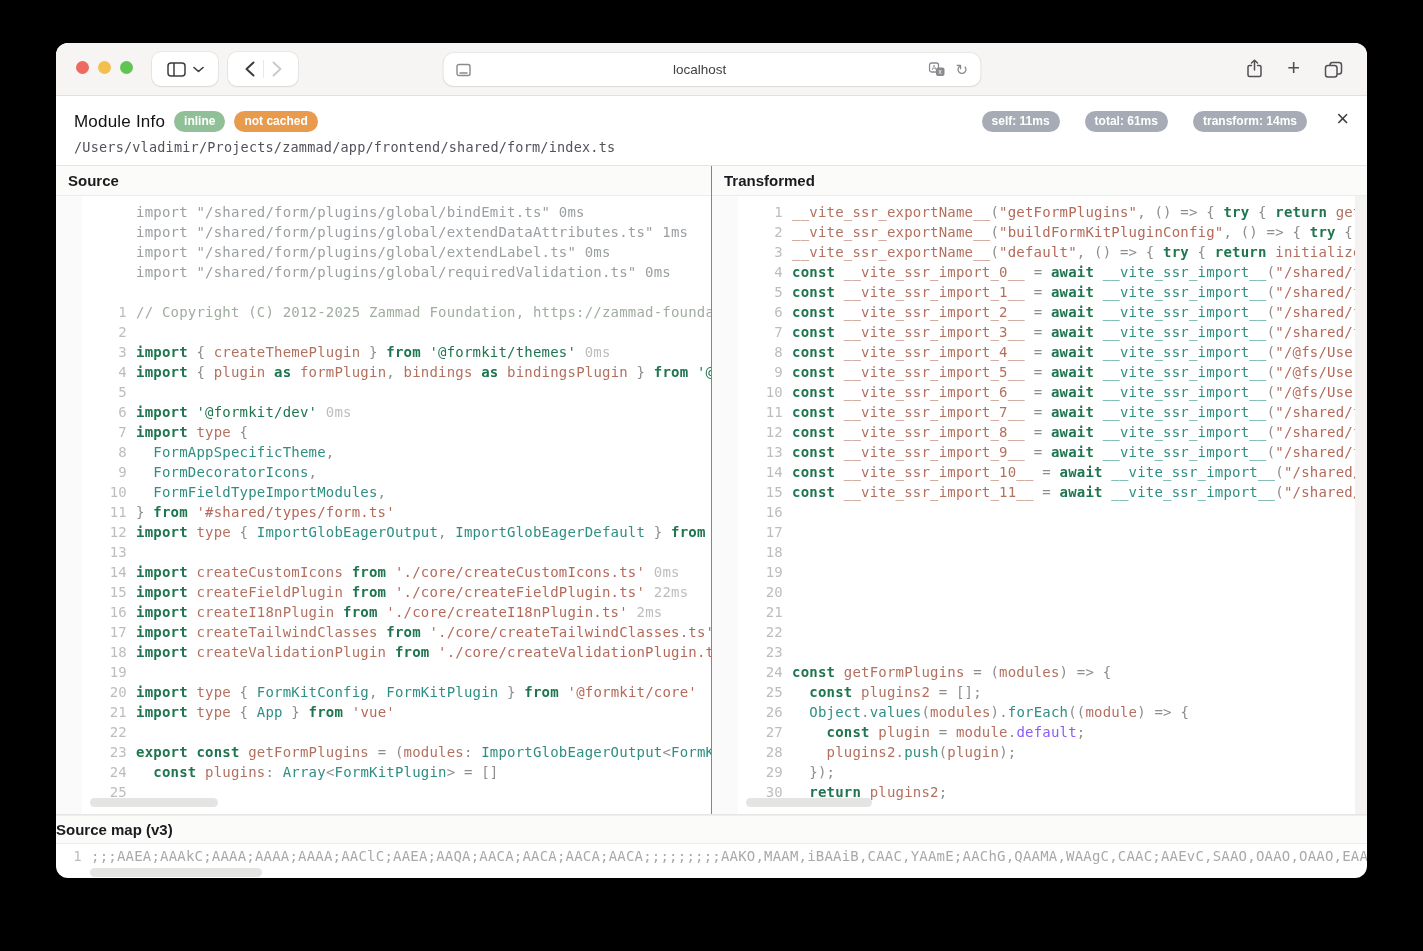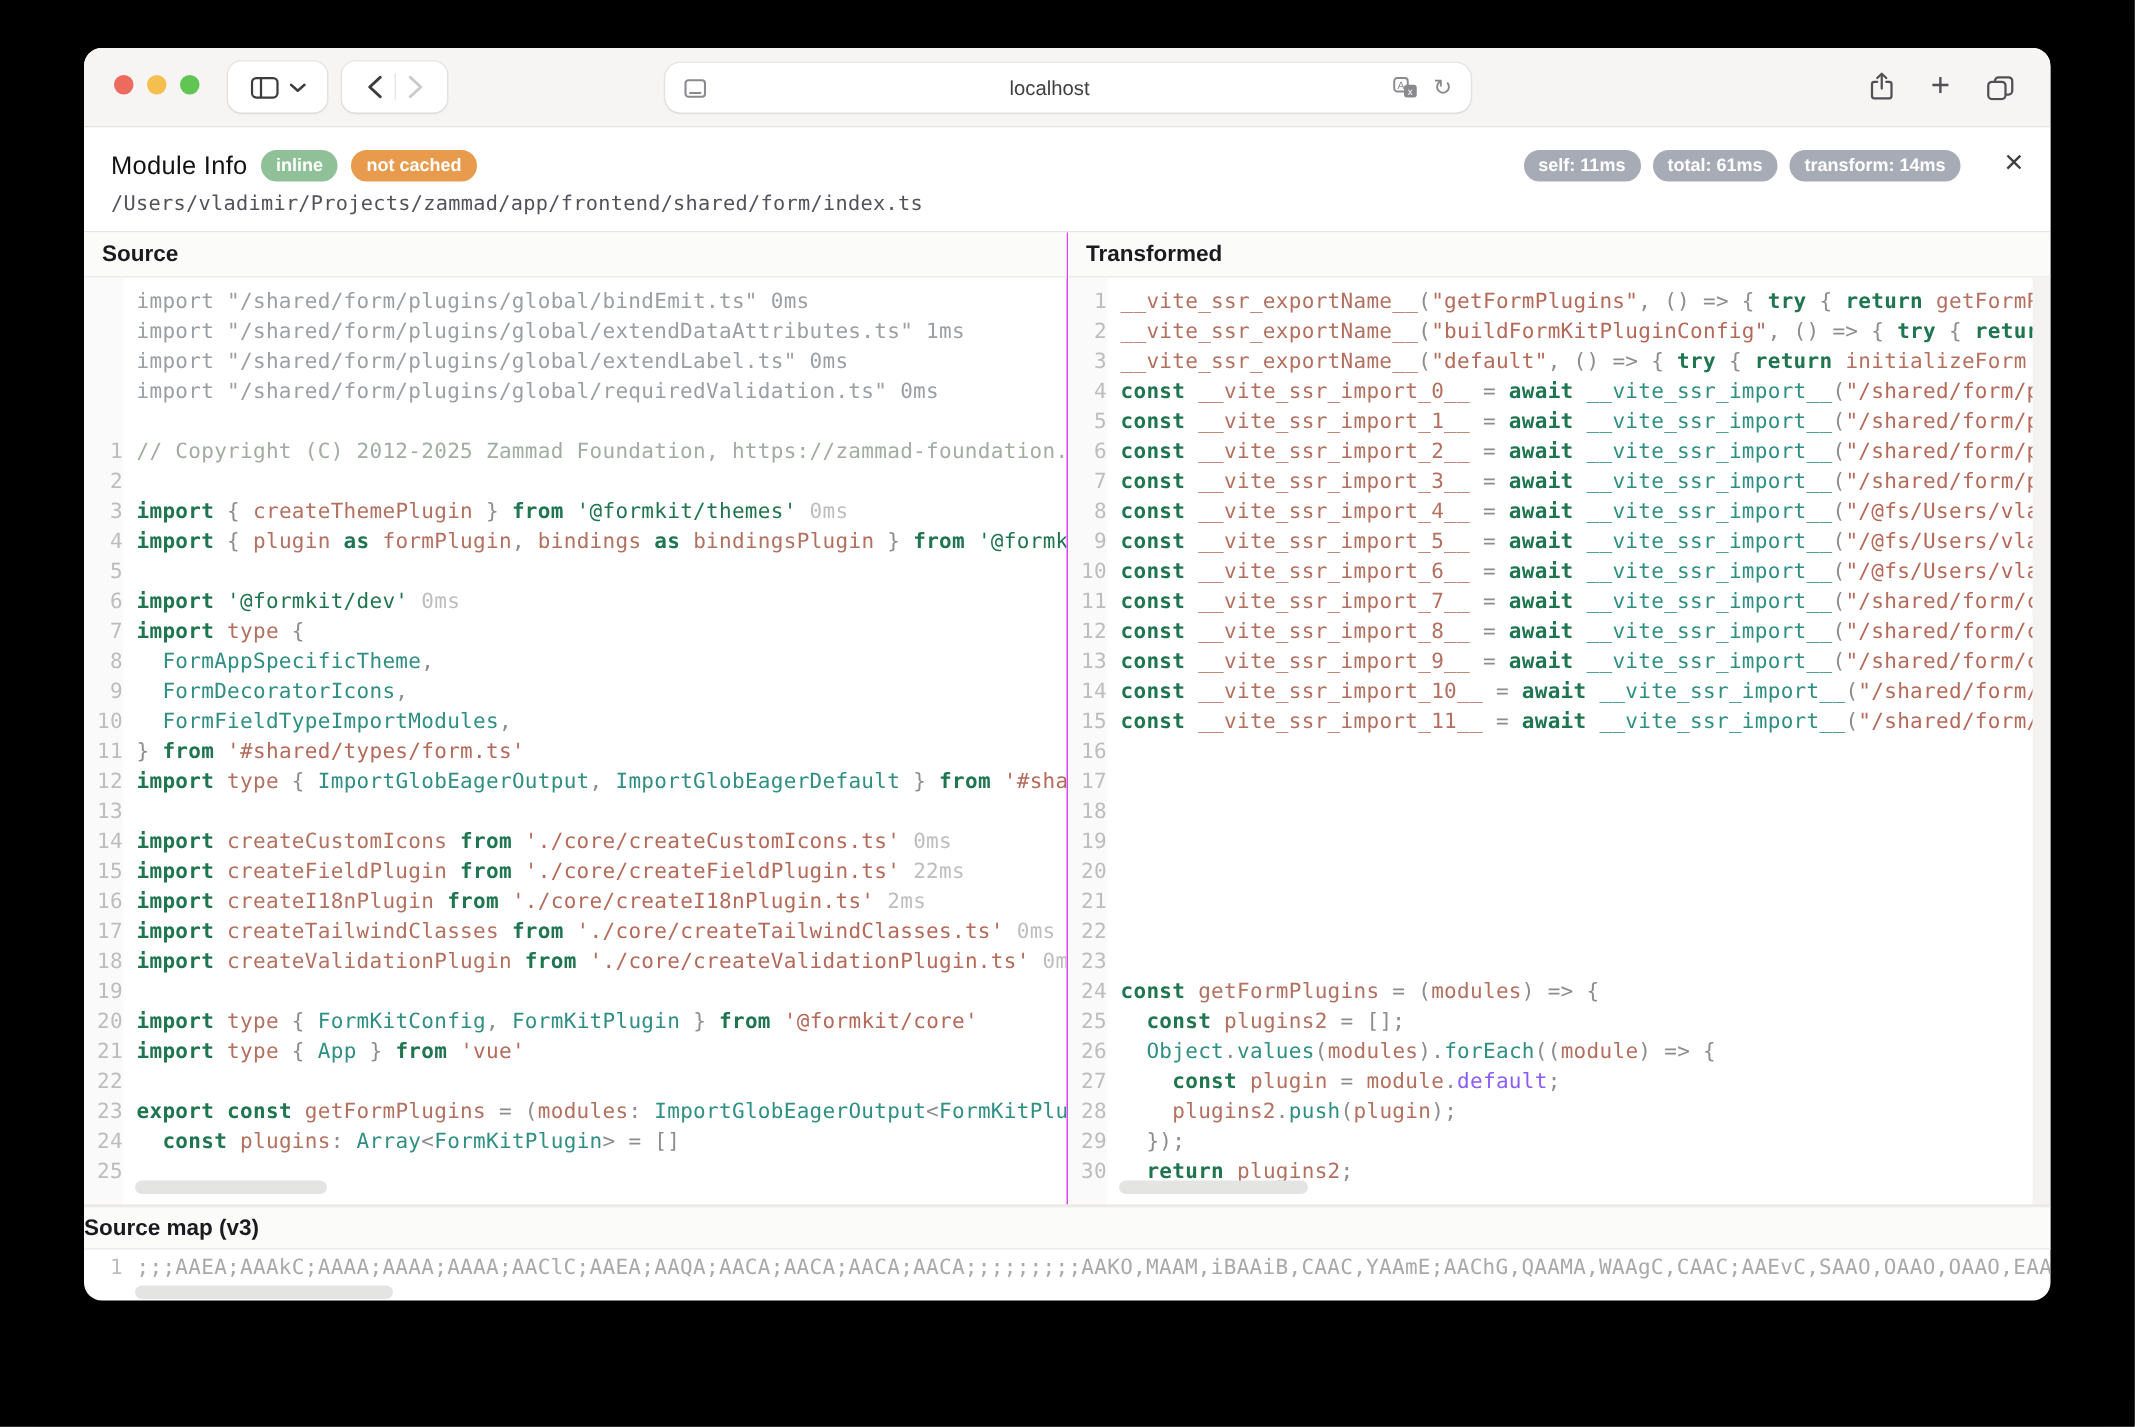--- a/index.html
+++ b/index.html
@@ -1,18 +1,18 @@
 <!DOCTYPE html>
 <html><head>
 <meta charset="utf-8">
 <style>
   html,body{margin:0;padding:0;background:#000;}
   .stage{position:relative;width:1423px;height:951px;background:#000;overflow:hidden;
          font-family:"Liberation Sans",sans-serif;}
-  .window{position:absolute;left:56px;top:32px;width:1311px;height:835px;background:#fff;
+  .window{position:absolute;left:56px;top:43px;width:1311px;height:835px;background:#fff;
           border-radius:12px;overflow:hidden;
           box-shadow:0 25px 70px rgba(0,0,0,.55), 0 0 0 1px rgba(0,0,0,.18);}
   
   .toolbar{position:relative;height:52px;background:#f6f5f3;border-bottom:1px solid #e3e1df;}
   .traffic{position:absolute;left:20px;top:18px;display:flex;gap:9px;}
   .light{width:13px;height:13px;border-radius:50%;}
   .light.red{background:#ec6a5e;}
   .light.yellow{background:#f4bf4f;}
   .light.green{background:#61c554;}
   .pill{position:absolute;top:9px;height:34px;background:#fff;border-radius:9px;
@@ -31,31 +31,31 @@
   .plus-glyph{font-size:22px;font-weight:400;color:#515155;line-height:1;margin-top:-2px;}
   .icon-btn{display:flex;align-items:center;justify-content:center;cursor:default;}
   
   .module-header{position:relative;padding:15px 20px 10px 18px;background:#fff;}
   .title-row{display:flex;align-items:center;gap:9px;}
   .mi-title{font-size:17px;font-weight:400;color:#121215;letter-spacing:.2px;}
   .badge{border-radius:999px;padding:3px 10px 4px;font-size:12px;font-weight:600;color:#fff;line-height:1.2;}
   .badge-green{background:#8fc098;}
   .badge-orange{background:#e89a4d;}
   .badge-gray{background:#a6abb5;}
-  .timings{margin-left:auto;display:flex;gap:8px;margin-right:40px;}
+  .timings{margin-left:auto;display:flex;gap:25px;margin-right:40px;}
   .close-x{position:absolute;right:18px;top:12px;font-size:22px;color:#3f3f44;line-height:1;font-weight:400;}
   .file-path{margin-top:7px;font-family:"DejaVu Sans Mono",monospace;font-size:13.5px;color:#52525b;letter-spacing:.2px;}
   
   .panels{display:flex;border-top:1px solid #e7e5e4;position:relative;}
   .panel{flex:1;min-width:0;position:relative;}
   .panel-source{border-right:1px solid #d946ef;}
   .panel-header{height:29px;background:#fbfbfa;border-bottom:1px solid #eeecea;display:flex;align-items:center;
         padding-left:12px;font-size:15px;font-weight:700;color:#1b1b1f;}
   .code{height:612px;overflow:hidden;position:relative;padding-top:6px;
-        font-family:"DejaVu Sans Mono",monospace;font-size:14px;line-height:20px;letter-spacing:.2px;}
+        font-family:"DejaVu Sans Mono",monospace;font-size:14px;line-height:20px;letter-spacing:.2px;padding-left:45px;}
   .code::before{content:"";position:absolute;left:0;top:0;bottom:0;width:26px;background:#fafafa;}
   .cl{display:flex;height:20px;white-space:pre;position:relative;}
   .ln{flex:0 0 26px;text-align:right;color:#bdbdbd;user-select:none;}
   .ct{flex:1;padding-left:9px;overflow:hidden;white-space:pre;}
   .tk-k{color:#1e754f;font-weight:600;}
   .tk-v{color:#b3705f;}
   .tk-s{color:#b56959;}
   .tk-gl{color:#1e754f;}
   .tk-t{color:#2e8f82;}
   .tk-p{color:#8d8d8d;}

